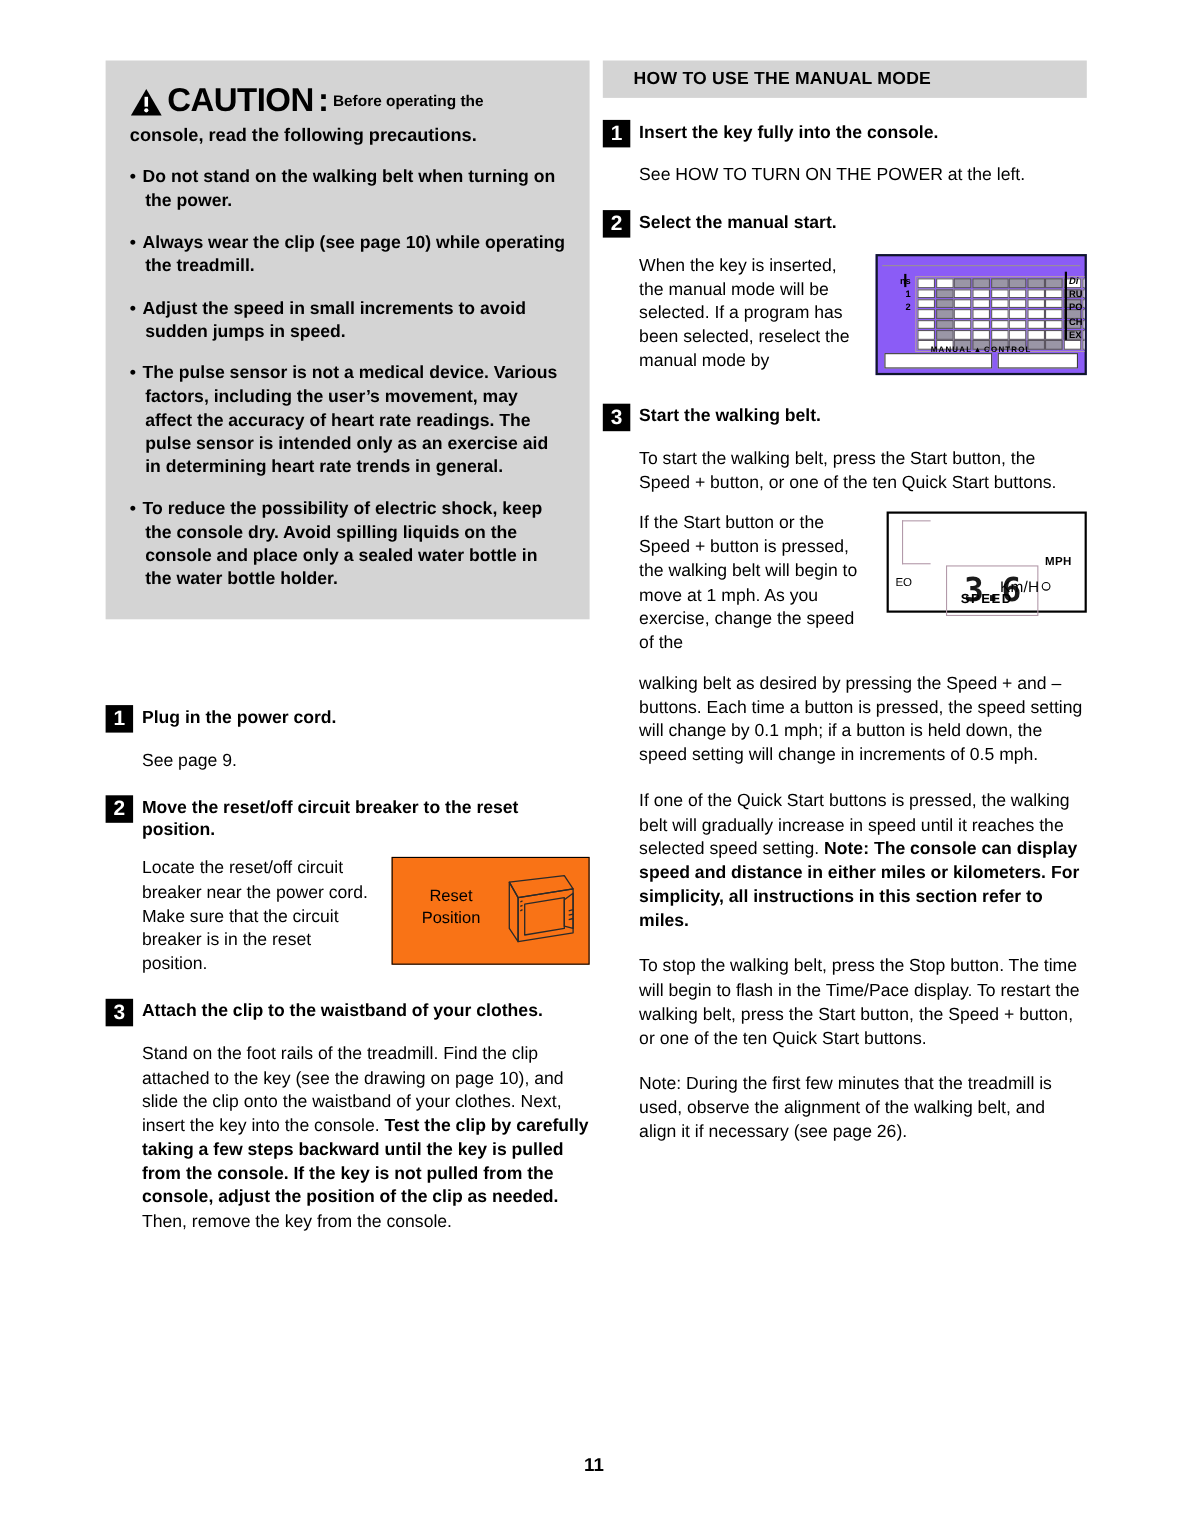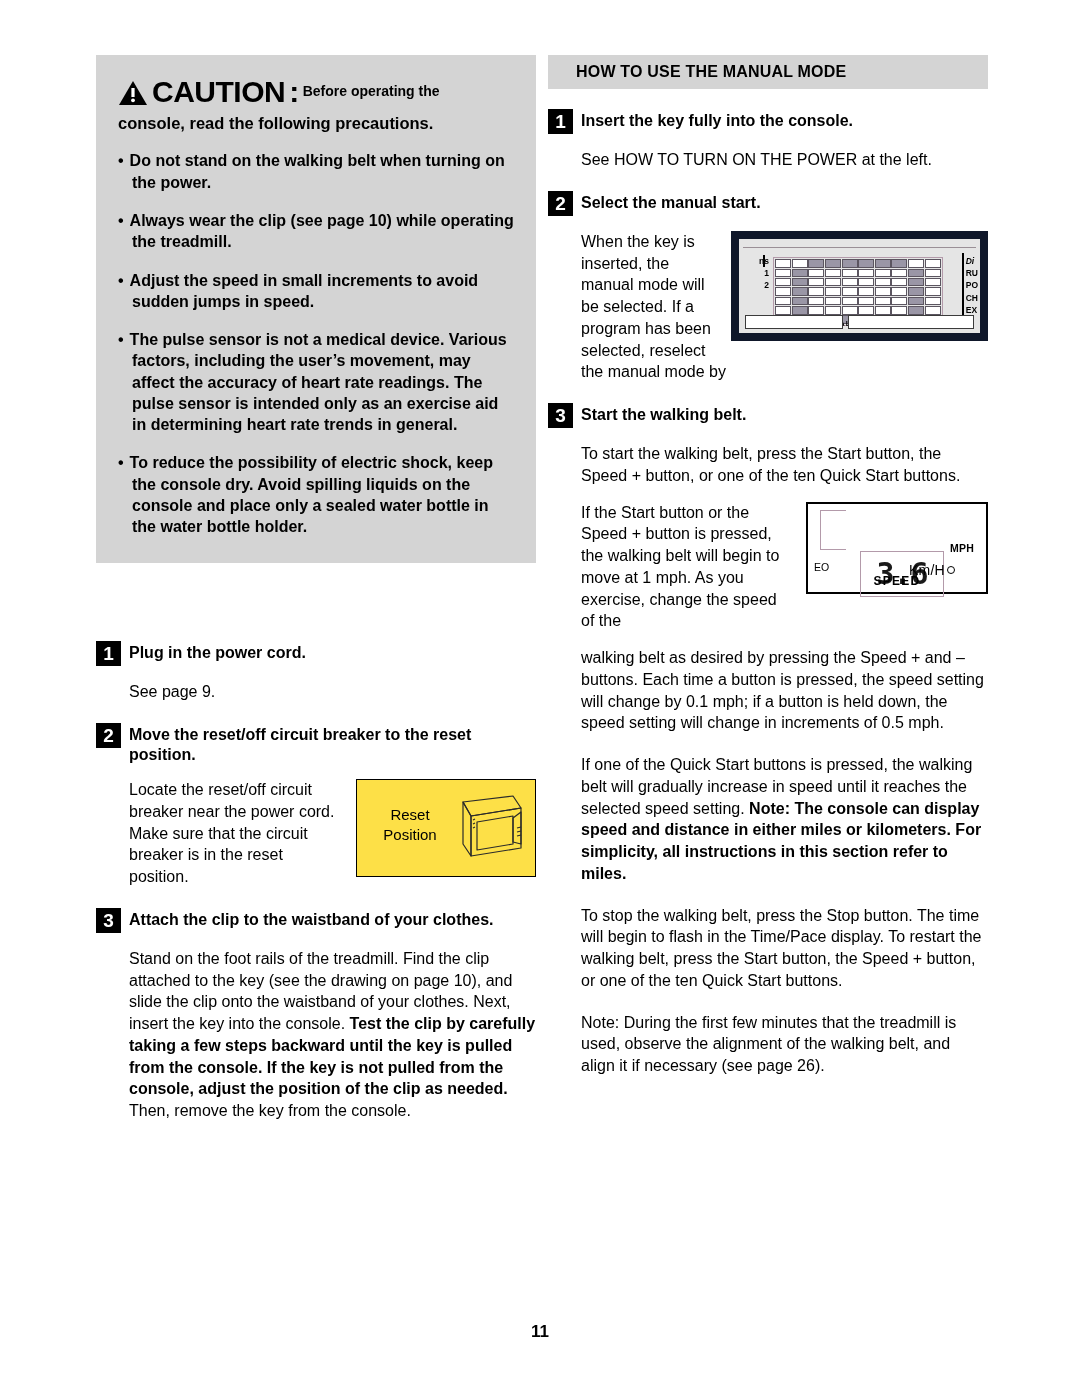--- a/index.html
+++ b/index.html
@@ -152,40 +152,40 @@
   }
   .clearfix::after { content: ""; display: block; clear: both; }
 
   
   .reset-fig {
     border: 1.5px solid #000;
     width: 180px;
     height: 98px;
     box-sizing: border-box;
     position: relative;
-    background: #fde047;
+    background: #f97316;
   }
   .reset-fig .lbl {
     position: absolute;
     left: 14px;
     top: 25px;
     font-size: 15px;
     line-height: 1.3;
     text-align: center;
     width: 78px;
   }
   .reset-fig svg { position: absolute; right: 6px; top: 10px; }
 
   
   .console-fig {
-    border: 8px solid #0f172a;
-    width: 257px;
+    border: 2px solid #0f172a;
+    width: 192px;
     height: 110px;
     box-sizing: border-box;
-    background: #e5e5e5;
+    background: #8b5cf6;
     position: relative;
     overflow: hidden;
   }
   .console-top-line {
     position: absolute;
     left: 4px; right: 4px; top: 8px;
     height: 1px; background: #9a8f96;
   }
   .grid-wrap {
     position: absolute;

